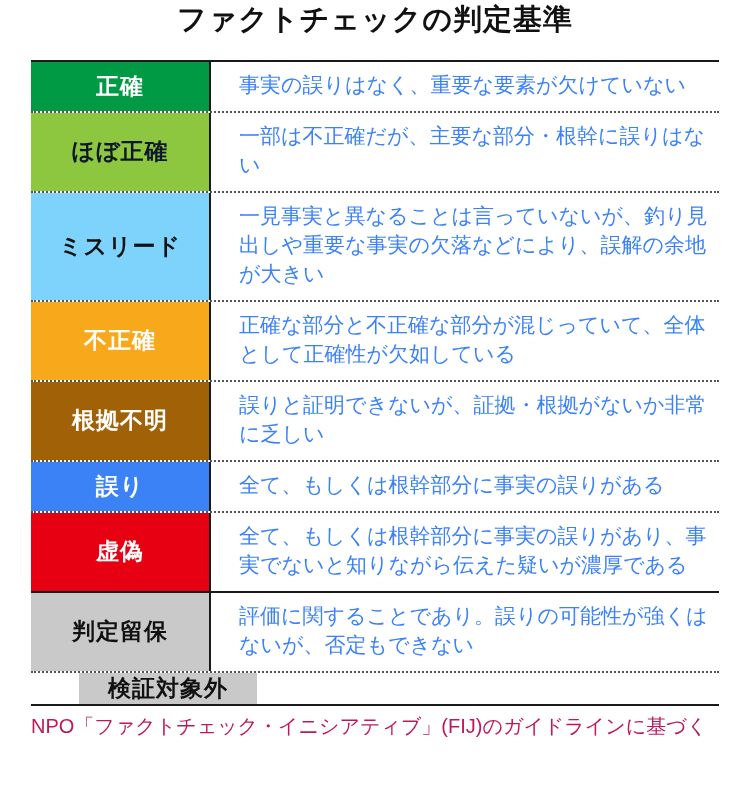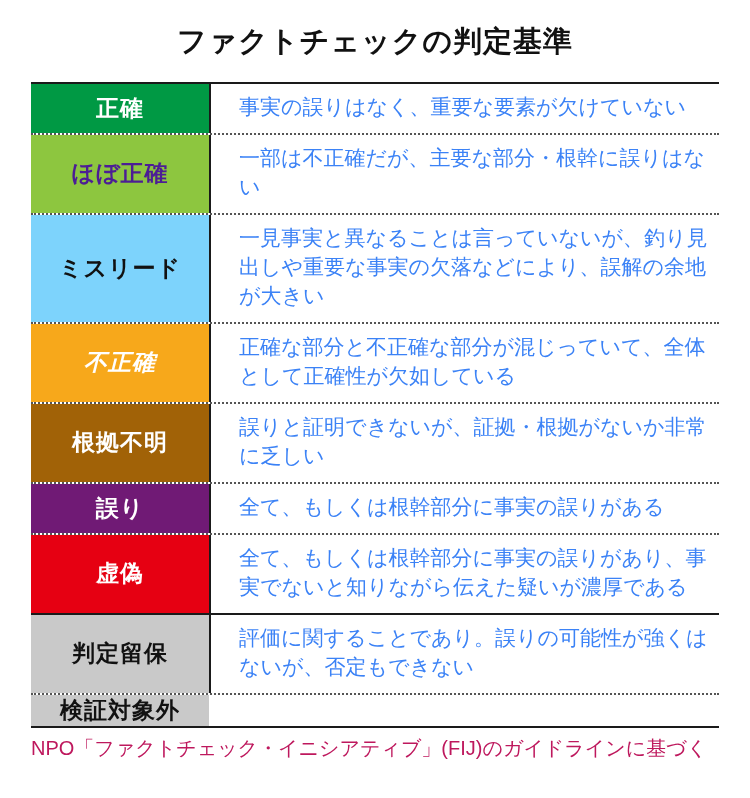--- a/index.html
+++ b/index.html
@@ -20,21 +20,20 @@
     height: 798px;
     box-sizing: border-box;
     padding: 0;
     position: relative;
   }
   .title {
     text-align: center;
     font-size: 29px;
     font-weight: bold;
     letter-spacing: 1px;
-    padding-top: 22px;
     padding-bottom: 20px;
     color: #111111;
   }
   .table-wrap {
     width: 688px;
     margin: 0 auto;
     border-top: 2px solid #1a1a1a;
     border-bottom: 2px solid #1a1a1a;
   }
   .row {
@@ -95,69 +94,69 @@
   <div class="table-wrap">
 
     <div class="row">
       <div class="label-cell" style="background: rgb(0, 153, 68); color: rgb(255, 255, 255);">正確</div>
       <div class="desc-cell">
         <span class="desc-text">事実の誤りはなく、重要な要素が欠けていない</span>
       </div>
     </div>
 
     <div class="row">
-      <div class="label-cell" style="background: rgb(141, 198, 63); color: #4c1d95;">ほぼ正確</div>
+      <div class="label-cell" style="background: rgb(141, 198, 63); color: #0f172a;">ほぼ正確</div>
       <div class="desc-cell">
         <span class="desc-text">一部は不正確だが、主要な部分・根幹に誤りはない</span>
       </div>
     </div>
 
     <div class="row">
       <div class="label-cell" style="background: #7dd3fc; color: rgb(17, 17, 17);">ミスリード</div>
       <div class="desc-cell">
         <span class="desc-text">一見事実と異なることは言っていないが、釣り見出しや重要な事実の欠落などにより、誤解の余地が大きい</span>
       </div>
     </div>
 
     <div class="row">
-      <div class="label-cell" style="background: rgb(247, 168, 27); color: rgb(255, 255, 255); font-style: italic;">不正確</div>
+      <div class="label-cell" style="background: rgb(247, 168, 27); color: rgb(255, 255, 255);">不正確</div>
       <div class="desc-cell">
         <span class="desc-text">正確な部分と不正確な部分が混じっていて、全体として正確性が欠如している</span>
       </div>
     </div>
 
     <div class="row">
       <div class="label-cell" style="background: #a16207; color: rgb(255, 255, 255);">根拠不明</div>
       <div class="desc-cell">
         <span class="desc-text">誤りと証明できないが、証拠・根拠がないか非常に乏しい</span>
       </div>
     </div>
 
     <div class="row">
-      <div class="label-cell" style="background: #701a75; color: rgb(255, 255, 255);">誤り</div>
+      <div class="label-cell" style="background: #3b82f6; color: rgb(255, 255, 255);">誤り</div>
       <div class="desc-cell">
         <span class="desc-text">全て、もしくは根幹部分に事実の誤りがある</span>
       </div>
     </div>
 
     <div class="row solid-sep">
       <div class="label-cell" style="background: rgb(230, 0, 18); color: rgb(255, 255, 255);">虚偽</div>
       <div class="desc-cell">
         <span class="desc-text">全て、もしくは根幹部分に事実の誤りがあり、事実でないと知りながら伝えた疑いが濃厚である</span>
       </div>
     </div>
 
     <div class="row">
       <div class="label-cell" style="background: rgb(201, 201, 201); color: rgb(17, 17, 17);">判定留保</div>
       <div class="desc-cell">
         <span class="desc-text">評価に関することであり。誤りの可能性が強くはないが、否定もできない</span>
       </div>
     </div>
 
     <div class="row last-row">
-      <div class="label-cell" style="background: rgb(201, 201, 201); color: rgb(17, 17, 17);">検証対象外</div>
+      <div class="label-cell" style="background: rgb(201, 201, 201); color: rgb(17, 17, 17); margin-left: 48px;">検証対象外</div>
     </div>
 
   </div>
 
   <div class="footnote">NPO「ファクトチェック・イニシアティブ」(FIJ)のガイドラインに基づく</div>
 
 </div>
 
 </body></html>

